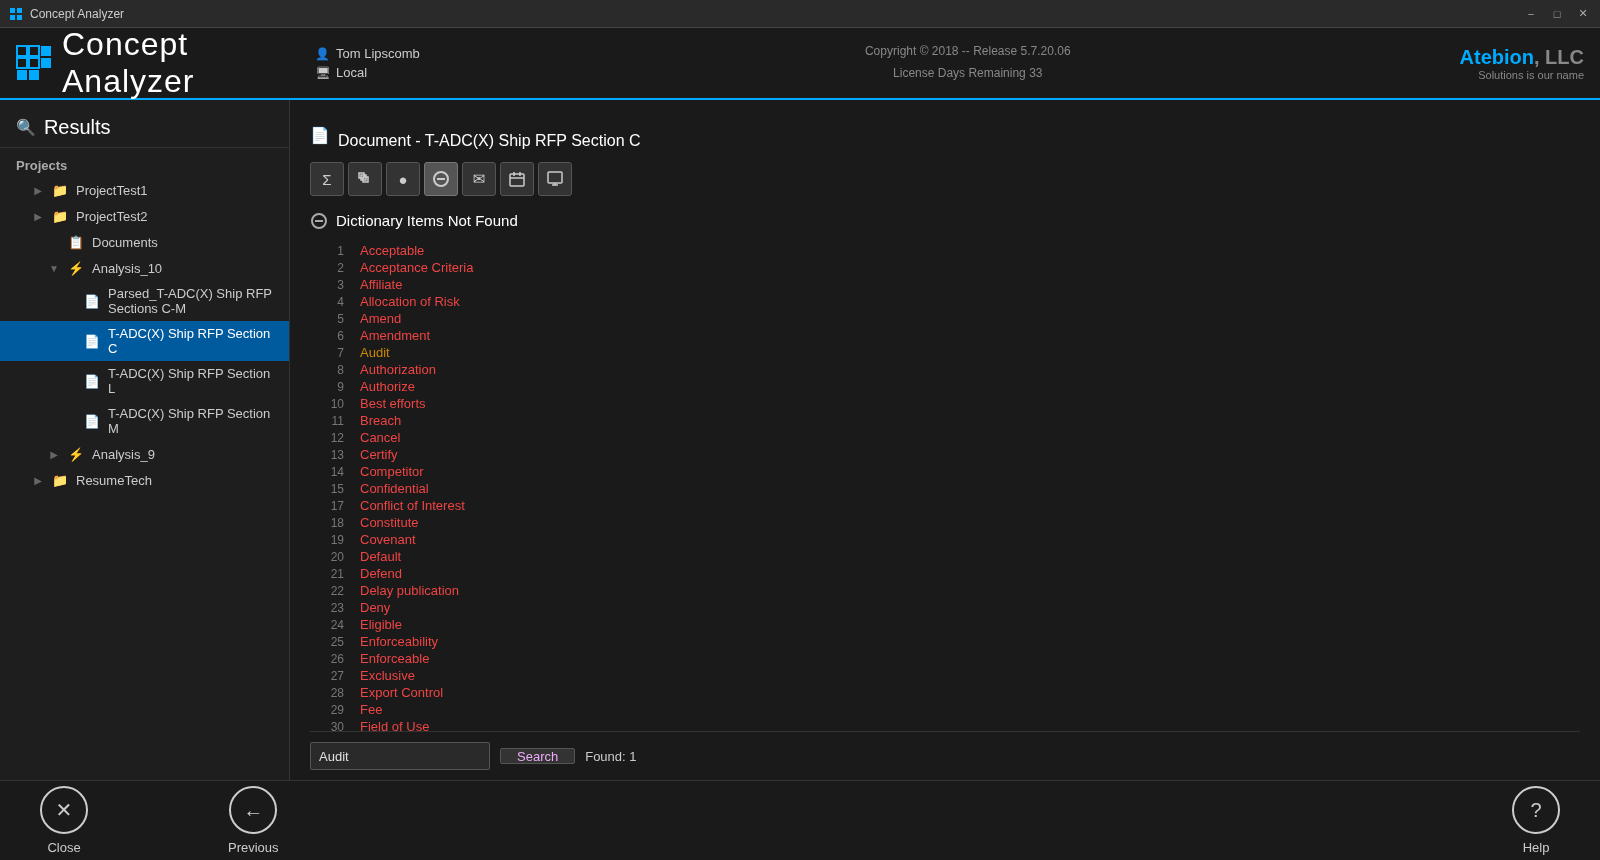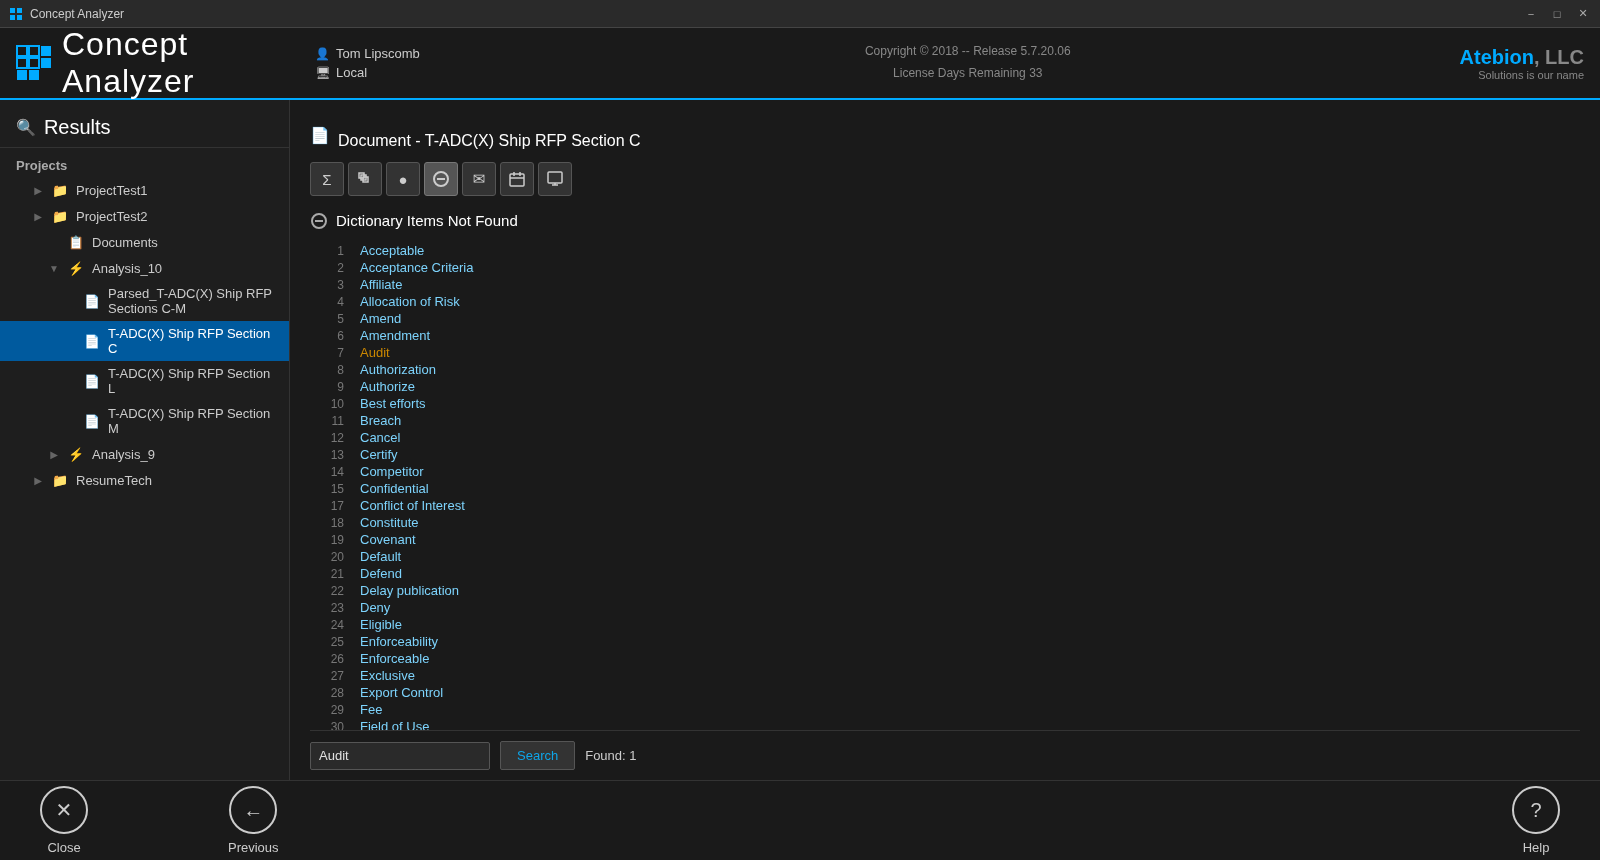--- a/index.html
+++ b/index.html
@@ -299,21 +299,21 @@
     .dict-item-num {
       width: 50px;
       text-align: right;
       padding-right: 16px;
       color: #777;
       font-size: 12px;
       flex-shrink: 0;
     }
     .dict-item-text {
       font-size: 13px;
-      color: #7dd3fc;
+      color: #ef4444;
     }
     .dict-item-text.highlighted {
       color: #cc8800;
     }
 
     
     #search-bar {
       display: flex;
       align-items: center;
       gap: 10px;
@@ -325,25 +325,25 @@
       width: 180px;
       height: 28px;
       background: #2a2a2a;
       border: 1px solid #555;
       color: #e0e0e0;
       padding: 0 8px;
       font-size: 13px;
       border-radius: 2px;
     }
     #search-button {
-      height: 29px;
+      height: 16px;
       padding: 0 16px;
       background: #333;
       border: 1px solid #555;
-      color: #0ea5e9;
+      color: #f0abfc;
       cursor: pointer;
       font-size: 13px;
       border-radius: 2px;
     }
     #found-text {
       font-size: 13px;
       color: #ccc;
     }
 
     

